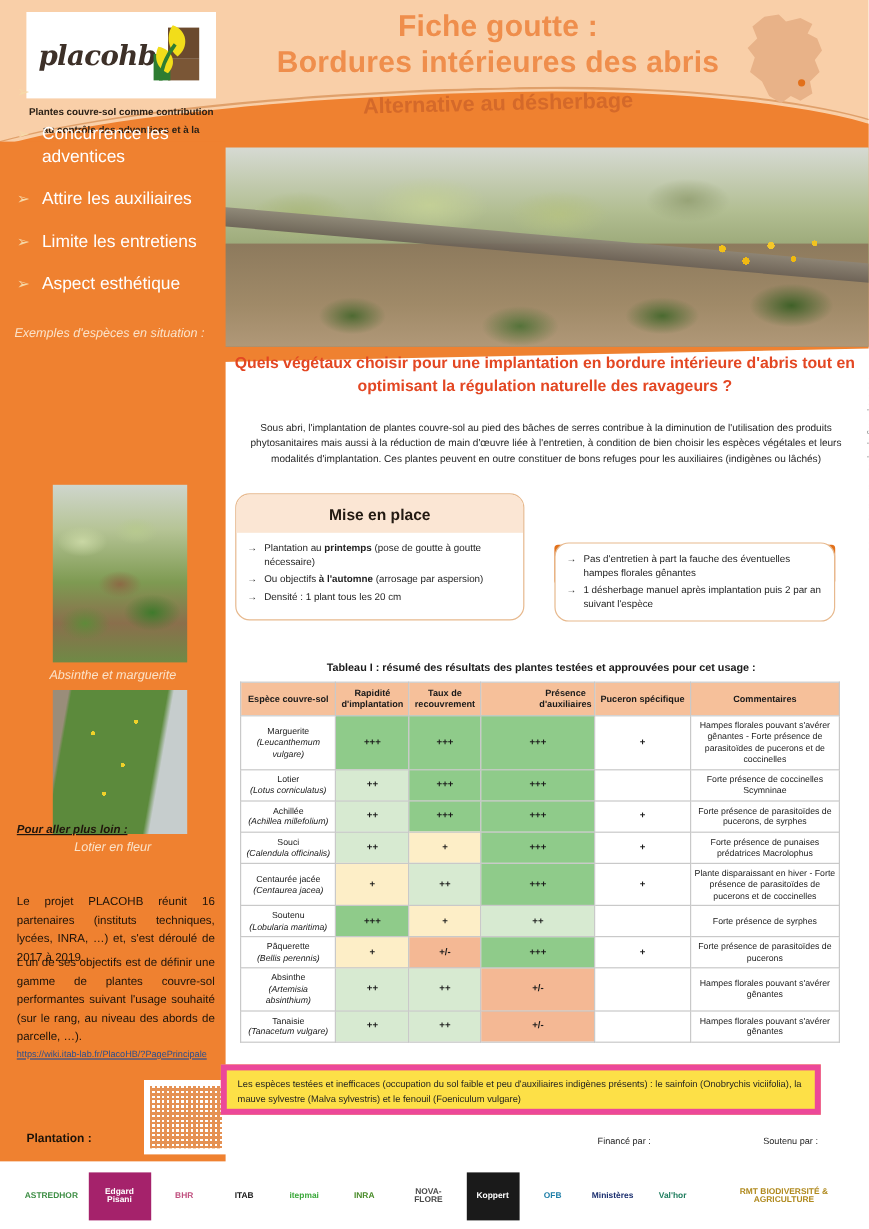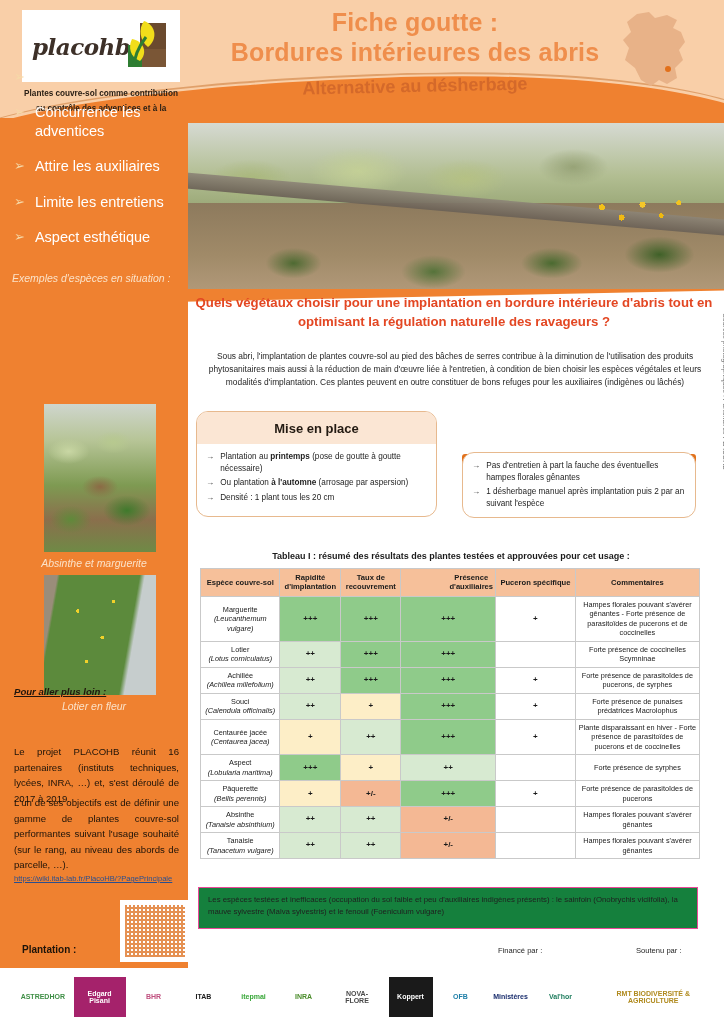--- a/index.html
+++ b/index.html
@@ -245,22 +245,22 @@
   td.comment { background: #ffffff; width: 146px; }
   td.rate { width: 62px; font-weight: 700; font-size: 8px; }
   td.puc { width: 92px; background: #ffffff; font-weight: 700; font-size: 8px; }
   .c-g3 { background: #8fcb8a; }
   .c-g2 { background: #d7ead1; }
   .c-y1 { background: #fdeec7; }
   .c-o0 { background: #f4b894; }
   .sci { font-style: italic; }
 
   .footnote {
-    position: absolute; left: 198px; top: 887px; width: 500px; height: 42px;
-    background: #15803d; border: 1px solid #ec4899;
+    position: absolute; left: 184px; top: 887px; width: 500px; height: 42px;
+    background: #fde047; border: 5px solid #ec4899;
     padding: 6px 9px; font-size: 7.8px; color: #1f1f1f; line-height: 1.6;
   }
 
   .vert-credit {
     position: absolute; right: 2px; top: 470px;
     font-size: 7px; color: #6f6f6f;
     transform-origin: right top; transform: rotate(90deg) translateX(0) translateY(-100%);
     white-space: nowrap;
   }
 
@@ -391,21 +391,21 @@
 
   <div class="box-mise">
     <div class="box-mise-head">Mise en place</div>
     <div class="arrow-list">
       <div class="arrow-item">
         <span class="ar">→</span>
         <span><span>Plantation au </span><b>printemps</b><span> (pose de goutte à goutte nécessaire)</span></span>
       </div>
       <div class="arrow-item">
         <span class="ar">→</span>
-        <span><span>Ou plantation </span><b>à l'automne</b><span> (arrosage par aspersion)</span></span>
+        <span><span>Ou objectifs </span><b>à l'automne</b><span> (arrosage par aspersion)</span></span>
       </div>
       <div class="arrow-item">
         <span class="ar">→</span>
         <span>Densité : 1 plant tous les 20 cm</span>
       </div>
     </div>
   </div>
 
   <div class="box-entretien-head">Entretien</div>
   <div class="box-entretien-body">
@@ -484,21 +484,21 @@
             <div class="sci">(Centaurea jacea)</div>
           </td>
           <td class="rate c-y1">+</td>
           <td class="rate c-g2">++</td>
           <td class="rate c-g3">+++</td>
           <td class="puc">+</td>
           <td class="comment">Plante disparaissant en hiver - Forte présence de parasitoïdes de pucerons et de coccinelles</td>
         </tr>
         <tr>
           <td class="species">
-            <div>Aspect</div>
+            <div>Soutenu</div>
             <div class="sci">(Lobularia maritima)</div>
           </td>
           <td class="rate c-g3">+++</td>
           <td class="rate c-y1">+</td>
           <td class="rate c-g2">++</td>
           <td class="puc"></td>
           <td class="comment">Forte présence de syrphes</td>
         </tr>
         <tr>
           <td class="species">
@@ -507,21 +507,21 @@
           </td>
           <td class="rate c-y1">+</td>
           <td class="rate c-o0">+/-</td>
           <td class="rate c-g3">+++</td>
           <td class="puc">+</td>
           <td class="comment">Forte présence de parasitoïdes de pucerons</td>
         </tr>
         <tr>
           <td class="species">
             <div>Absinthe</div>
-            <div class="sci">(Tanaisie absinthium)</div>
+            <div class="sci">(Artemisia absinthium)</div>
           </td>
           <td class="rate c-g2">++</td>
           <td class="rate c-g2">++</td>
           <td class="rate c-o0">+/-</td>
           <td class="puc"></td>
           <td class="comment">Hampes florales pouvant s'avérer gênantes</td>
         </tr>
         <tr>
           <td class="species">
             <div>Tanaisie</div>

